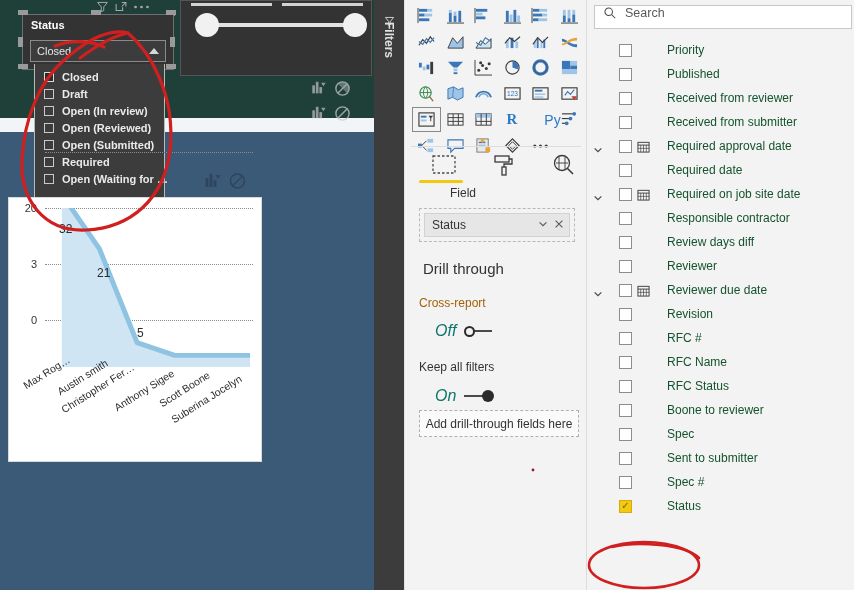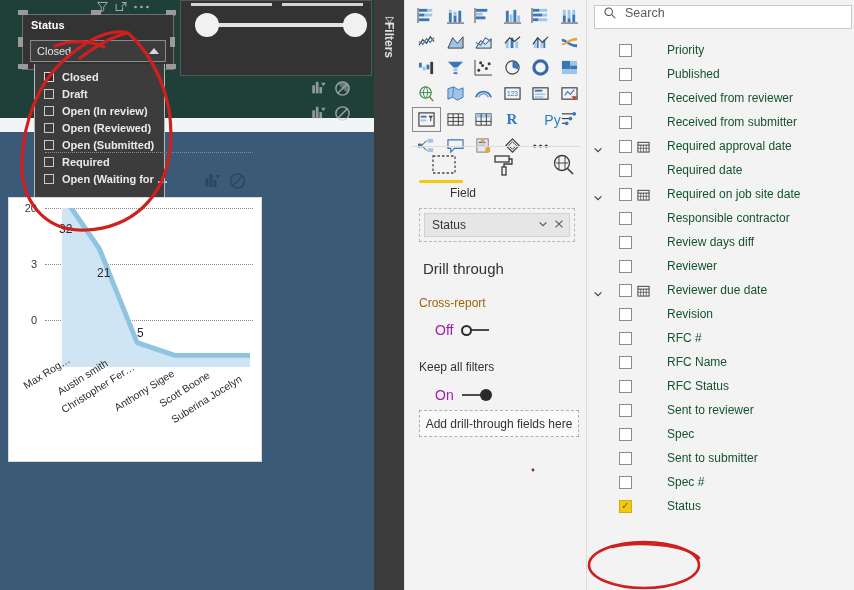--- a/index.html
+++ b/index.html
@@ -151,21 +151,21 @@
   }
   .well-pill {
     width: 100%; height: 24px; background: #e6e6e6; border: 1px solid #d2d2d2;
     display: flex; align-items: center; padding: 0 4px 0 7px; gap: 4px;
   }
   .well-pill .t { flex: 1; font-size: 12px; color: #333; }
   .dt-title { position: absolute; left: 18px; top: 260px; font-size: 15px; color: #333; }
   .dt-sub1 { position: absolute; left: 14px; top: 296px; font-size: 12px; color: #a16207; }
   .dt-sub2 { position: absolute; left: 14px; top: 360px; font-size: 12px; color: #333; }
   .toggle-row { position: absolute; display: flex; align-items: center; gap: 8px; }
-  .toggle-row .tl { font-size: 14px; color: #a21caf; }
+  .toggle-row .tl { font-size: 16px; color: #0f766e; font-style: italic; }
   .sw { position: relative; width: 30px; height: 12px; }
   .sw .bar { position: absolute; left: 6px; top: 5px; width: 22px; height: 2px; background: #4a4a4a; }
   .sw .knob-off {
     position: absolute; left: 0; top: 1px; width: 11px; height: 11px;
     border: 2px solid #2b2b2b; border-radius: 50%; background: #f3f3f3;
   }
   .sw.on .bar { left: 0px; width: 22px; }
   .sw .knob-on {
     position: absolute; left: 18px; top: 0px; width: 12px; height: 12px;
     border-radius: 50%; background: #2b2b2b;
@@ -937,21 +937,21 @@
         <div class="field-row">
           <span class="fchk"></span>
           <span class="fcal hidden"><svg width="13" height="13" viewBox="0 0 14 14">
               <rect x="1" y="2.5" width="12" height="10.5" fill="none" stroke="#3a3a3a" stroke-width="1"></rect>
               <line x1="1" y1="5.5" x2="13" y2="5.5" stroke="#3a3a3a"></line>
               <line x1="4" y1="5.5" x2="4" y2="13" stroke="#3a3a3a" stroke-width=".7"></line>
               <line x1="7" y1="5.5" x2="7" y2="13" stroke="#3a3a3a" stroke-width=".7"></line>
               <line x1="10" y1="5.5" x2="10" y2="13" stroke="#3a3a3a" stroke-width=".7"></line>
               <line x1="1" y1="9" x2="13" y2="9" stroke="#3a3a3a" stroke-width=".7"></line>
             </svg></span>
-          <span class="ftext2">Sent to reviewer</span>
+          <span class="ftext2">Boone to reviewer</span>
         </div>
         <div class="field-row">
           <span class="fchk"></span>
           <span class="fcal hidden"><svg width="13" height="13" viewBox="0 0 14 14">
               <rect x="1" y="2.5" width="12" height="10.5" fill="none" stroke="#3a3a3a" stroke-width="1"></rect>
               <line x1="1" y1="5.5" x2="13" y2="5.5" stroke="#3a3a3a"></line>
               <line x1="4" y1="5.5" x2="4" y2="13" stroke="#3a3a3a" stroke-width=".7"></line>
               <line x1="7" y1="5.5" x2="7" y2="13" stroke="#3a3a3a" stroke-width=".7"></line>
               <line x1="10" y1="5.5" x2="10" y2="13" stroke="#3a3a3a" stroke-width=".7"></line>
               <line x1="1" y1="9" x2="13" y2="9" stroke="#3a3a3a" stroke-width=".7"></line>

